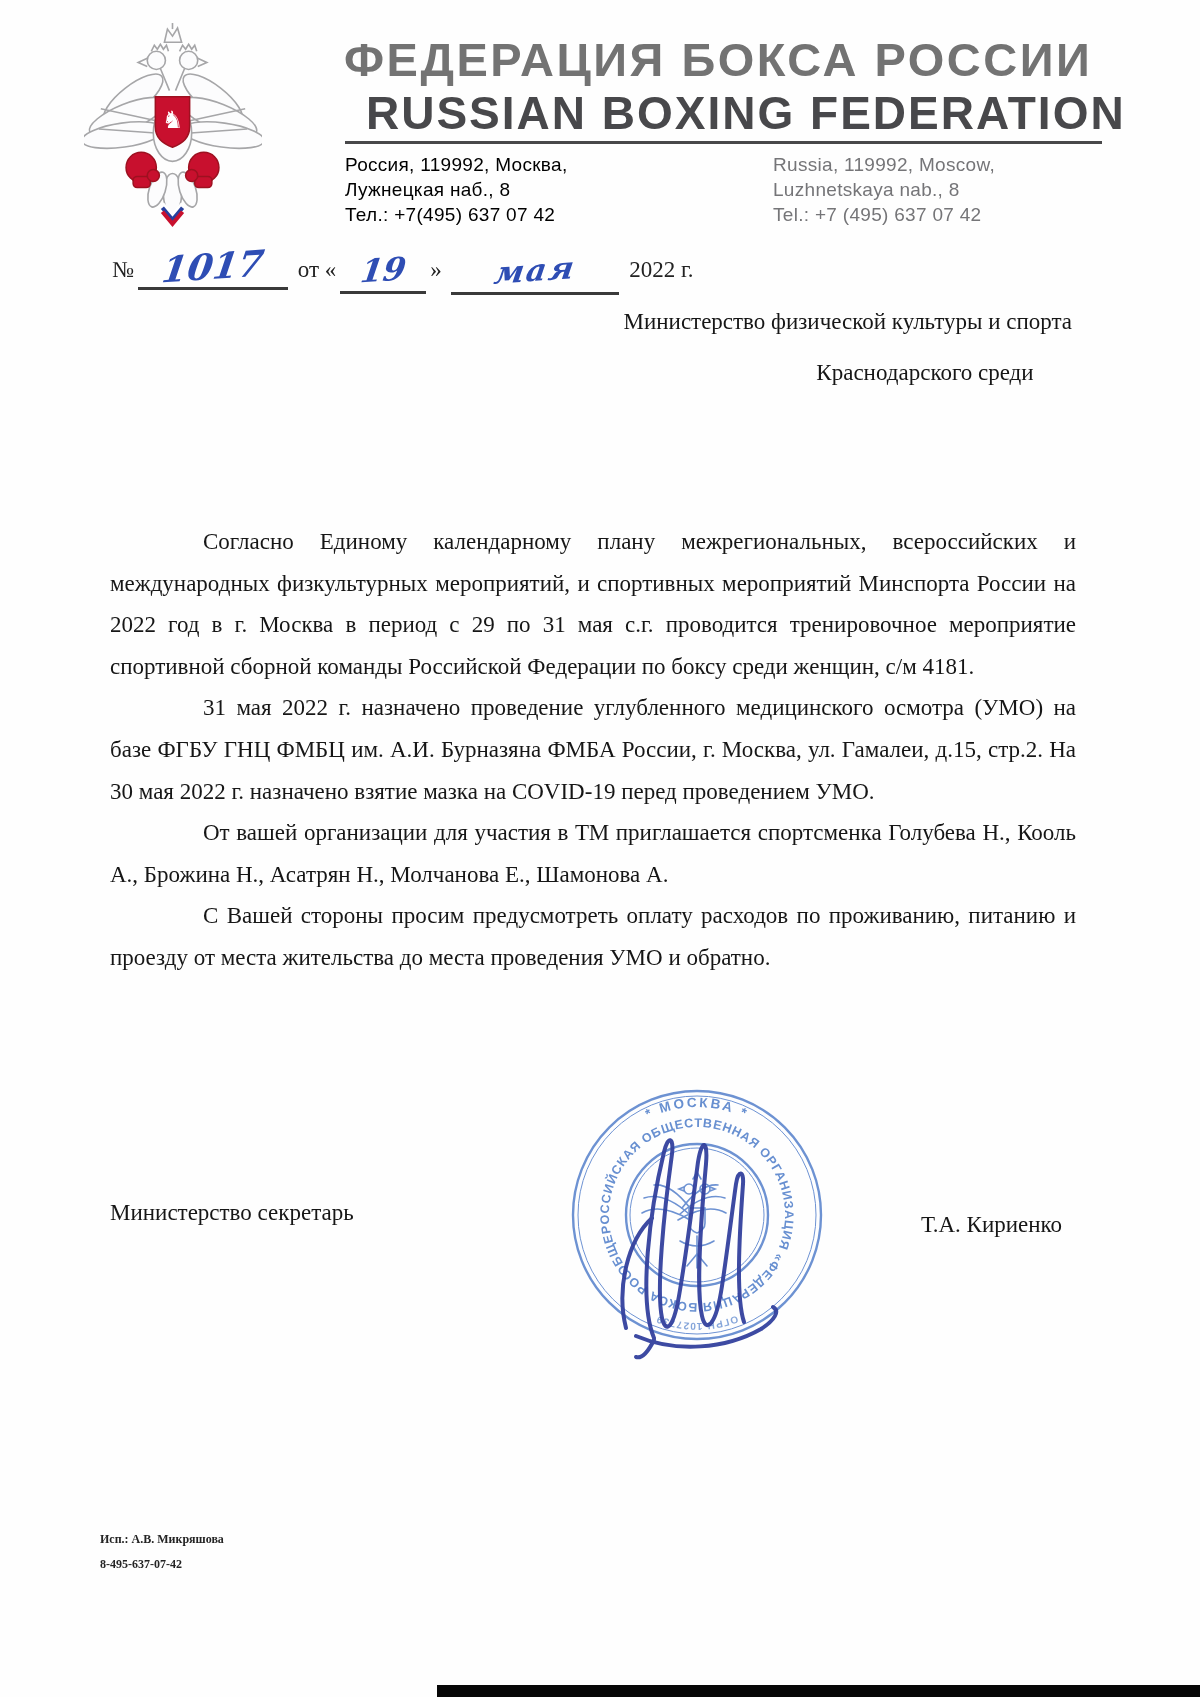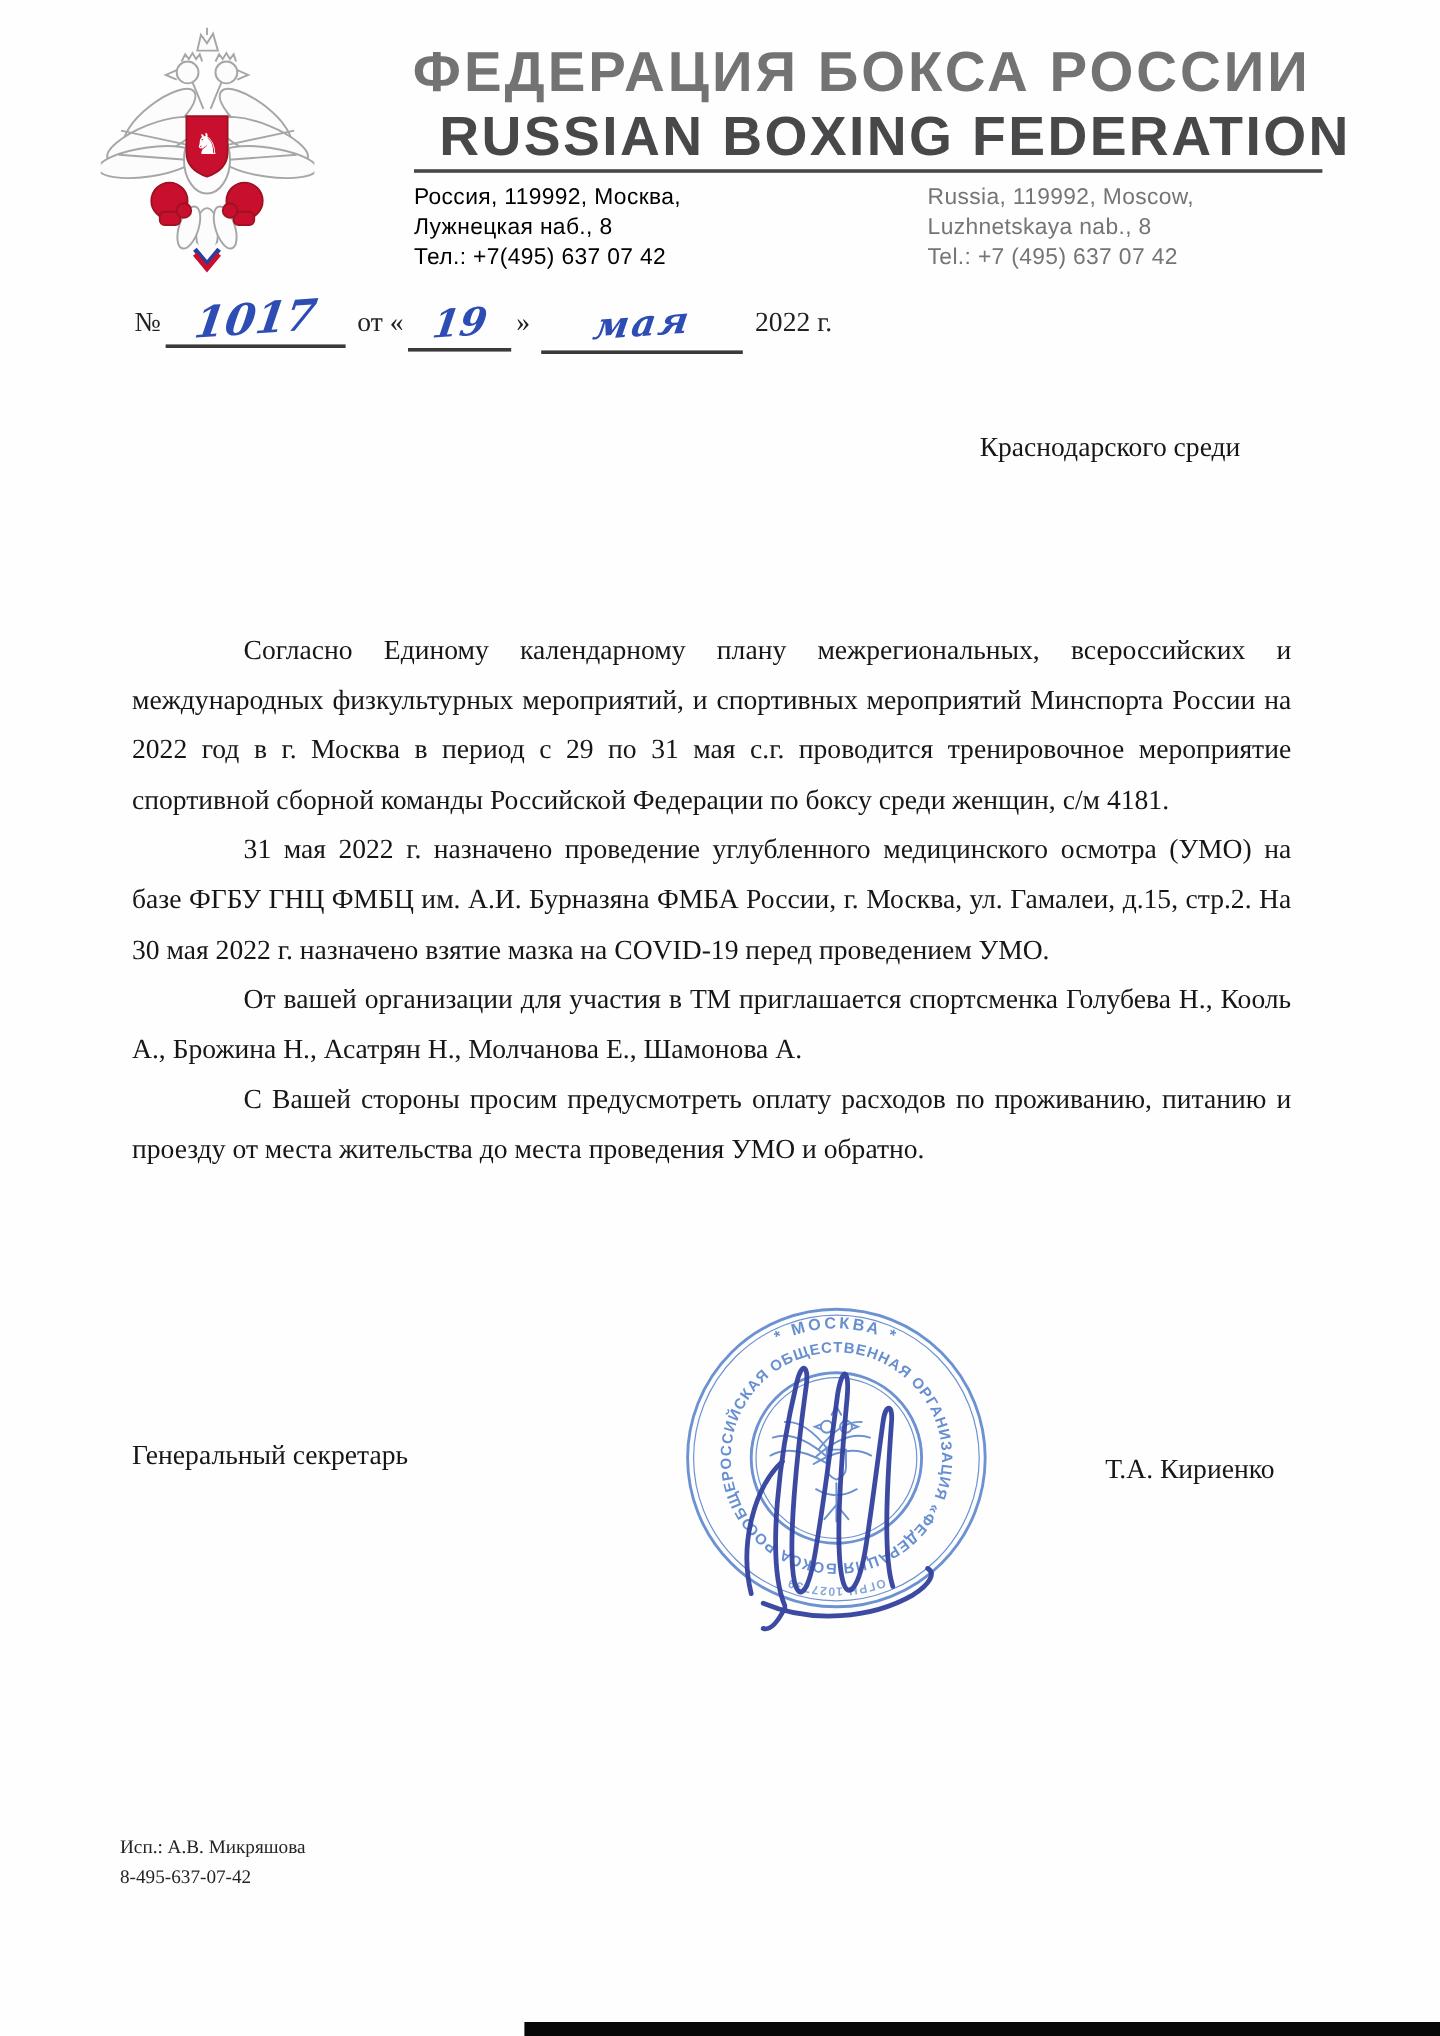--- a/index.html
+++ b/index.html
@@ -59,21 +59,21 @@
     font-family:"Liberation Sans",sans-serif; font-size:12.5px; font-weight:bold;
     letter-spacing:0.8px; fill:#5b86cd;
   }
   .stampTxt.city{font-size:13.5px; letter-spacing:2.5px;}
   .stampTxt.serial{font-size:10px; letter-spacing:1px; opacity:0.8;}
   .st{fill:none; stroke:#6189cf; stroke-width:2.4px;}
   .st.thin{stroke-width:1px;}
   .se{fill:none; stroke:#6189cf; stroke-width:1.6px; stroke-linecap:round;}
   .autograph{position:absolute; left:596px; top:1090px; width:218px; height:276px;}
   
-  .footer{position:absolute; left:100px; top:1527px; font-size:16px; line-height:25px; color:#242424;}
+  .footer{position:absolute; left:100px; top:1527px; font-size:12px; line-height:25px; color:#242424;font-weight:bold;}
   .scan-bar{position:absolute; left:437px; top:1685px; width:763px; height:12px; background:#070707;}
 </style>
 </head>
 <body>
 
 <div class="page">
 
   <svg class="emblem" viewBox="0 0 175 212">
     <g stroke="#a6a6a8" fill="#fcfcfd" stroke-width="1.6">
 
@@ -138,30 +138,31 @@
     <div>Tel.: +7 (495) 637 07 42</div>
   </div>
 
   <div class="refline">
     <span>№</span><span class="blank w-num"><span class="hand num">1017</span></span>
     <span>от «</span><span class="blank w-day"><span class="hand day">19</span></span><span>»</span>
     <span class="blank w-mon"><span class="hand mon">мая</span></span>
     <span>2022 г.</span>
   </div>
 
+  <div class="rcpt1">Министерство физической культуры и спорта</div>
   <div class="rcpt2">Краснодарского среди</div>
 
   <div class="body-text">
     <p>Согласно Единому календарному плану межрегиональных, всероссийских и международных физкультурных мероприятий, и спортивных мероприятий Минспорта России на 2022 год в г. Москва в период с 29 по 31 мая с.г. проводится тренировочное мероприятие спортивной сборной команды Российской Федерации по боксу среди женщин, с/м 4181.</p>
     <p>31 мая 2022 г. назначено проведение углубленного медицинского осмотра (УМО) на базе ФГБУ ГНЦ ФМБЦ им. А.И. Бурназяна ФМБА России, г. Москва, ул. Гамалеи, д.15, стр.2. На 30 мая 2022 г. назначено взятие мазка на COVID-19 перед проведением УМО.</p>
     <p>От вашей организации для участия в ТМ приглашается спортсменка Голубева Н., Кооль А., Брожина Н., Асатрян Н., Молчанова Е., Шамонова А.</p>
     <p>С Вашей стороны просим предусмотреть оплату расходов по проживанию, питанию и проезду от места жительства до места проведения УМО и обратно.</p>
   </div>
 
-  <div class="sig-title">Генеральный секретарь</div>
+  <div class="sig-title">Министерство секретарь</div>
   <div class="sig-name">Т.А. Кириенко</div>
 
   <svg class="stamp" viewBox="0 0 258 258">
     <defs>
       <path id="ringMain" d="M41,129 A88,88 0 1 1 217,129 A88,88 0 1 1 41,129"></path>
       <path id="ringOuter" d="M21,129 A108,108 0 1 1 237,129 A108,108 0 1 1 21,129"></path>
     </defs>
     <circle cx="129" cy="129" r="124" class="st"></circle>
     <circle cx="129" cy="129" r="119" class="st thin"></circle>
     <circle cx="129" cy="129" r="71" class="st"></circle>

